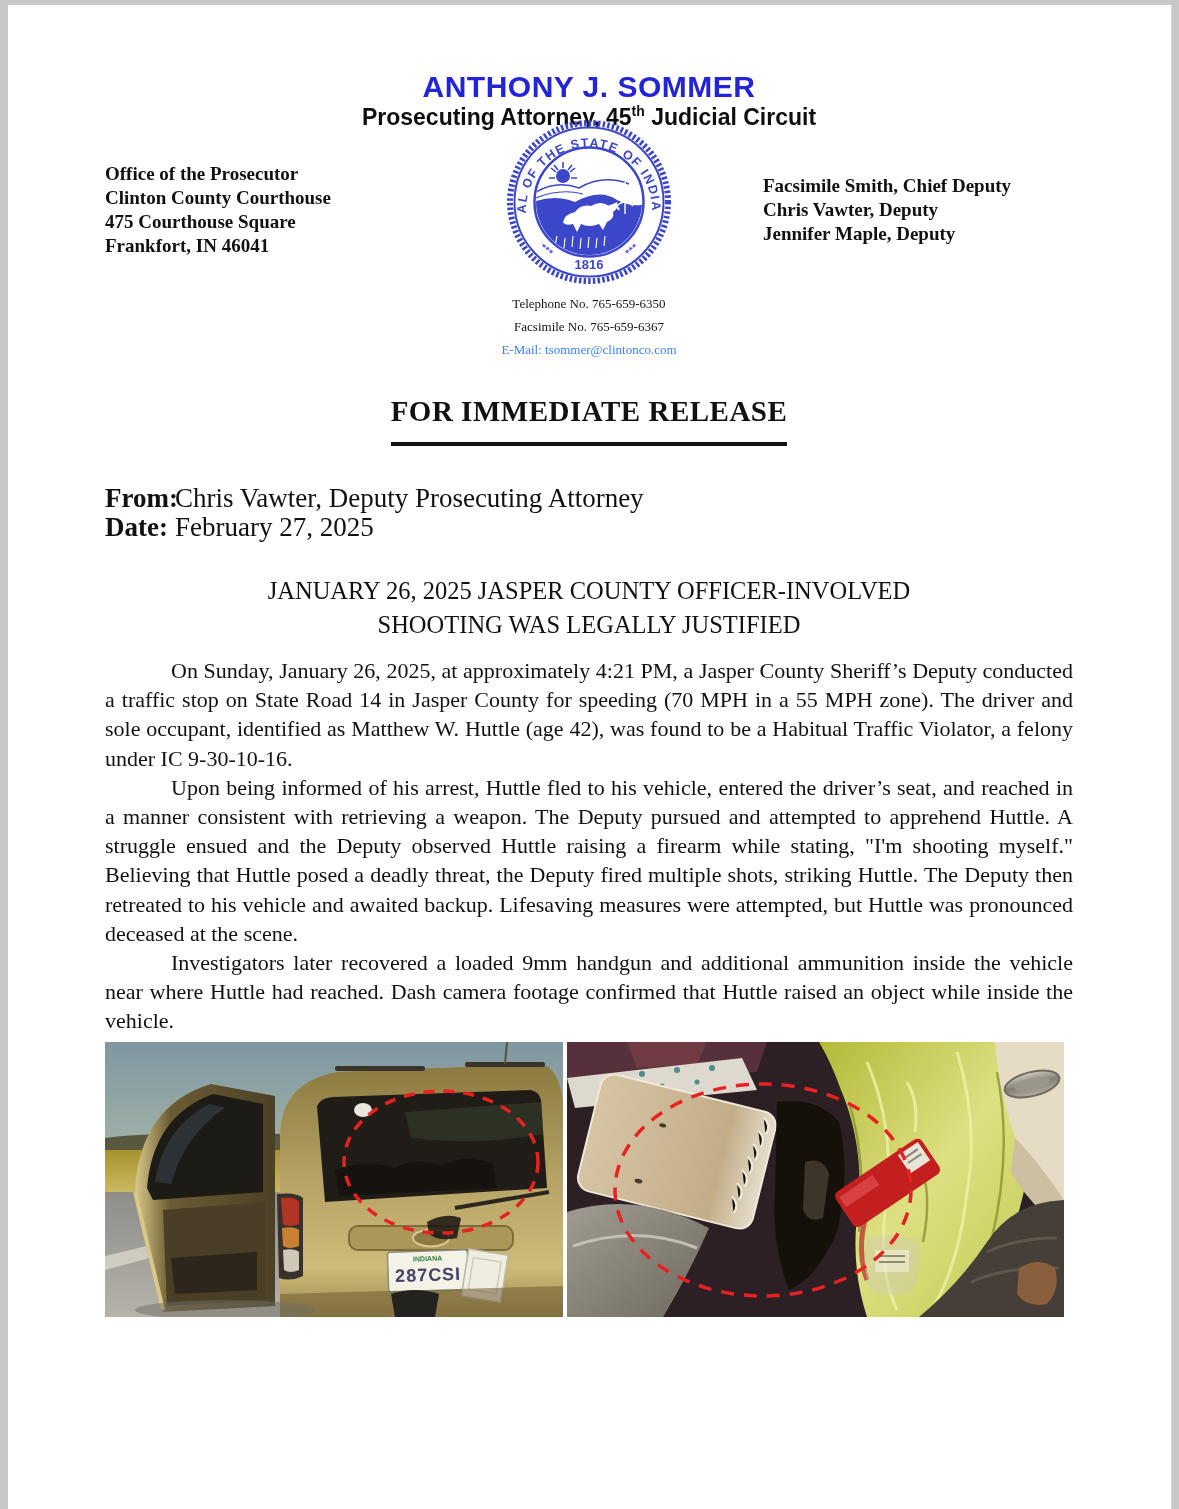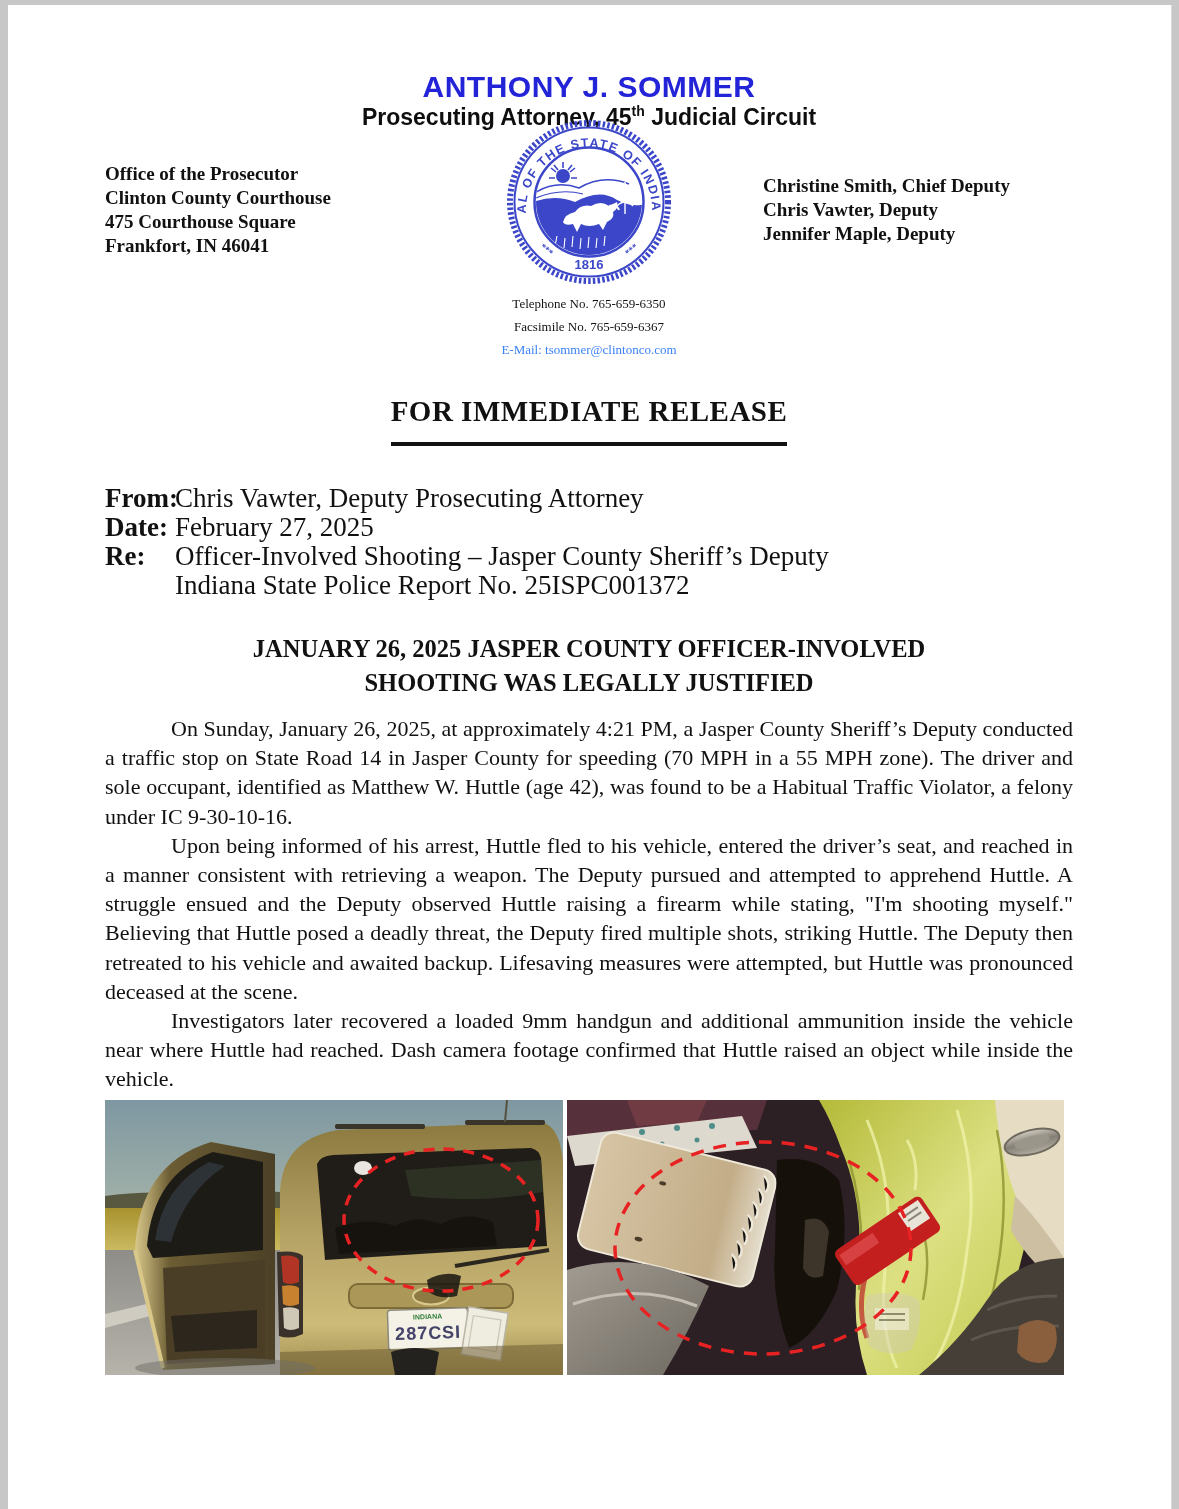--- a/index.html
+++ b/index.html
@@ -47,21 +47,21 @@
     display:inline-block;font-weight:700;font-size:29px;letter-spacing:.5px;
     border-bottom:4px solid #121212;padding-bottom:14px;
   }
   
   .memo{margin-top:38px;font-size:27px;line-height:29px;}
   .memo-row{display:flex;}
   .memo-label{width:70px;font-weight:700;flex:none;}
   .memo-value{flex:1;}
   
   .headline{
-    margin-top:32px;text-align:center;font-weight:700;
+    margin-top:32px;text-align:center;font-weight:400;
     font-size:24.5px;line-height:34px;
   }
   
   .body-copy{margin-top:14px;font-size:22px;line-height:29.2px;text-align:justify;}
   .body-copy p{margin:0;text-indent:66px;}
   
   .photo-row{display:flex;gap:4px;margin-top:6px;}
   .photo{display:block;}
   svg text{user-select:none;}
 </style>
@@ -139,21 +139,21 @@
               <line x1="76" y1="120" x2="75" y2="131"></line>
             <line x1="84" y1="119" x2="83" y2="130"></line>
               <line x1="92" y1="120" x2="91" y2="130"></line>
             <line x1="100" y1="118" x2="99" y2="128"></line>
           </g>
         </g>
       </svg>
     </div>
 
     <div class="deps">
-      <div>Christine Smith, Chief Deputy</div>
+      <div>Facsimile Smith, Chief Deputy</div>
       <div>Chris Vawter, Deputy</div>
       <div>Jennifer Maple, Deputy</div>
     </div>
   </div>
 
   <div class="contact">
     <div>Telephone No. 765-659-6350</div>
     <div>Facsimile No. 765-659-6367</div>
     <div class="email">E-Mail: tsommer@clintonco.com</div>
   </div>
@@ -163,27 +163,20 @@
   </div>
 
   <div class="memo">
     <div class="memo-row">
       <span class="memo-label">From:</span>
       <span class="memo-value">Chris Vawter, Deputy Prosecuting Attorney</span>
     </div>
     <div class="memo-row">
       <span class="memo-label">Date:</span>
       <span class="memo-value">February 27, 2025</span>
-    </div>
-    <div class="memo-row">
-      <span class="memo-label">Re:</span>
-      <span class="memo-value">
-        <div>Officer-Involved Shooting – Jasper County Sheriff’s Deputy</div>
-        <div>Indiana State Police Report No. 25ISPC001372</div>
-      </span>
     </div>
   </div>
 
   <div class="headline">
     <div>JANUARY 26, 2025 JASPER COUNTY OFFICER-INVOLVED</div>
     <div>SHOOTING WAS LEGALLY JUSTIFIED</div>
   </div>
 
   <div class="body-copy">
     <p>On Sunday, January 26, 2025, at approximately 4:21 PM, a Jasper County Sheriff’s Deputy conducted a traffic stop on State Road 14 in Jasper County for speeding (70 MPH in a 55 MPH zone). The driver and sole occupant, identified as Matthew W. Huttle (age 42), was found to be a Habitual Traffic Violator, a felony under IC 9-30-10-16.</p>

